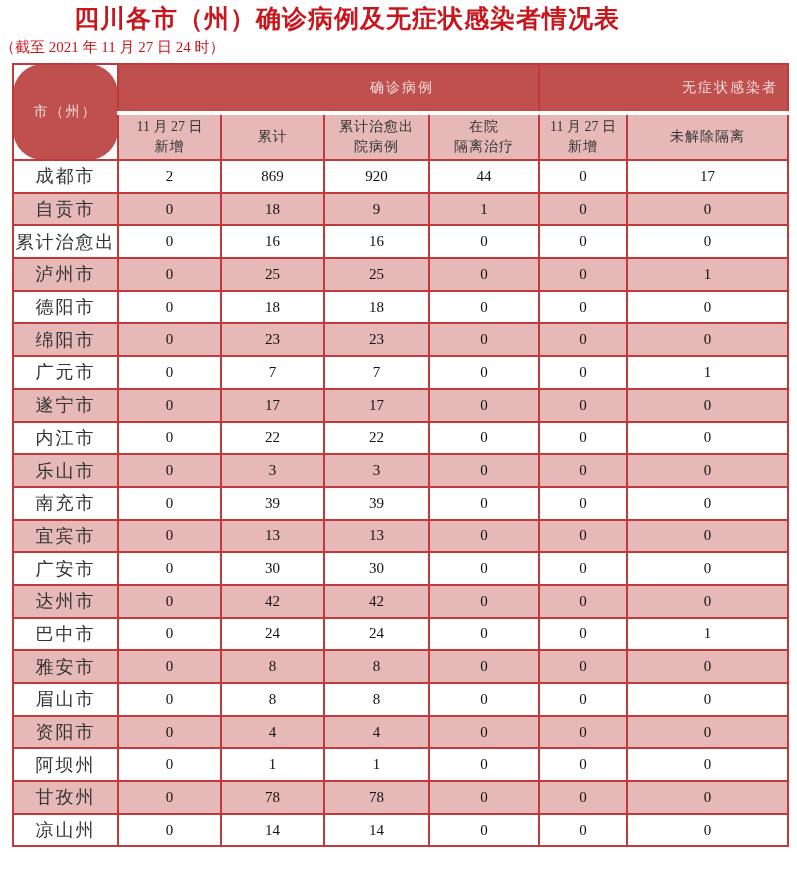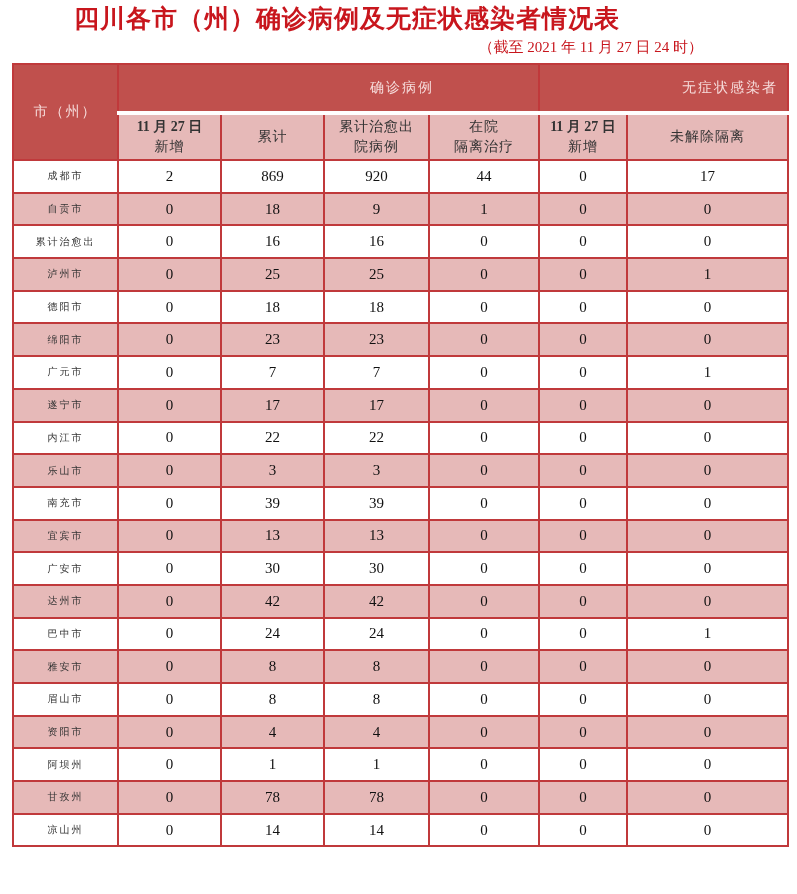--- a/index.html
+++ b/index.html
@@ -24,21 +24,21 @@
       font-size: 25px;
       font-weight: bold;
       letter-spacing: 1px;
       font-family: "DejaVu Serif", "Liberation Serif", serif;
     }
     .subtitle {
       position: absolute;
       left: 0;
       top: 38px;
       width: 703px;
-      text-align: right;
+      text-align: left;
       color: #c8161d;
       font-size: 15px;
       font-family: "Liberation Serif", "DejaVu Serif", serif;
     }
     table.report {
       position: absolute;
       left: 12px;
       top: 63px;
       width: 775px;
       border-collapse: collapse;
@@ -54,44 +54,45 @@
     }
     .h1 th {
       height: 46px;
       background: #c0504d;
       color: #f6dcdb;
       font-size: 14px;
       letter-spacing: 2px;
     }
     .h1 th.city-head {
       background: #c0504d;
+      border-radius: 30px;
     }
     .h1 th.group {
       border-bottom: 4px solid #ffffff;
       padding-left: 47px;
     }
     .h2 th {
       height: 44px;
       background: #e6b9b8;
       color: #333333;
       font-size: 14px;
       line-height: 20px;
       letter-spacing: 1px;
     }
     .h2 th .num {
-      font-weight: bold;
+      font-weight: normal;
       letter-spacing: 0;
     }
     tbody td {
       height: 30.7px;
       font-size: 15px;
       color: #111111;
     }
     tbody td.city {
-      font-size: 10px;
+      font-size: 18px;
       color: #333333;
       letter-spacing: 2px;
       margin-top: 44px;
     }
     tbody tr:nth-child(odd) td { background: #ffffff; }
     tbody tr:nth-child(even) td { background: #e6b9b8; }
   </style>
 </head>
 <body>
 

